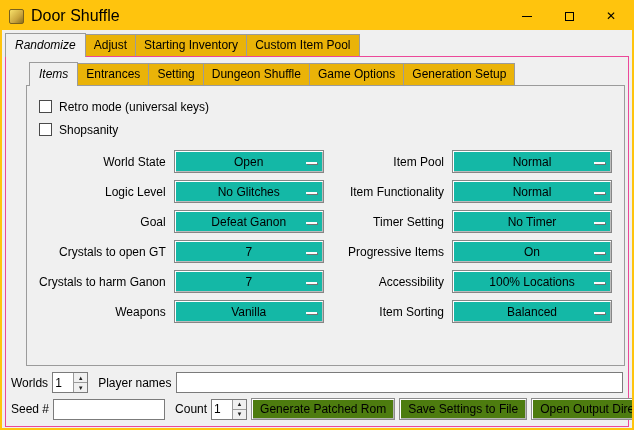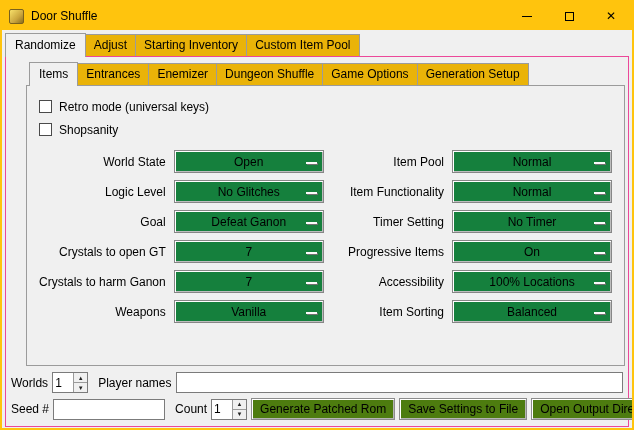--- a/index.html
+++ b/index.html
@@ -12,39 +12,39 @@
   
   .titlebar {
     height:28px; background:#ffc40d; display:flex; align-items:center;
     padding-left:7px;
   }
   .app-icon {
     width:15px; height:15px; margin-right:7px; flex:0 0 auto;
     background:linear-gradient(135deg,#f7e06a 0%, #caa53d 60%, #8a6d1f 100%);
     border:1px solid #7a611c; border-radius:2px;
   }
-  .title-text { font-size:12px; color:#000; }
+  .title-text { font-size:16px; color:#000; }
   .win-controls { margin-left:auto; display:flex; height:100%; }
   .win-btn {
     width:42px; height:100%; display:flex; align-items:center; justify-content:center;
     cursor:default;
   }
   .glyph-min { width:10px; height:1px; background:#000; display:block; }
   .glyph-max { width:9px; height:9px; border:1px solid #000; display:block; }
   .glyph-close { font-size:12px; line-height:1; }
   
   .tabbar { display:flex; align-items:flex-end; padding-left:3px; position:relative; z-index:2; }
   .tabbar.outer { margin-top:3px; }
   .tab {
     border:1px solid #9b9b9b; border-bottom:none;
     background:#eab308; padding:3px 8px 4px 8px; white-space:nowrap;
     position:relative; margin-right:-1px;
   }
   .tab.selected {
-    background:#f0f0f0; padding:4px 9px 5px 9px; margin-bottom:-1px; z-index:3;
+    background:#f0f0f0; padding:4px 9px 5px 9px; margin-bottom:-1px; z-index:3;font-style:italic;
   }
   
   .randomize-pane {
     position:relative; margin:0 3px 3px 3px; height:371px;
     border:1px solid #ec4899; background:#f0f0f0;
   }
   .inner-notebook { margin:5px 3px 0 20px; }
   .items-pane {
     border:1px solid #9b9b9b; background:#f0f0f0;
     height:281px; padding:9px 10px 0 12px; position:relative; z-index:1;
@@ -54,21 +54,21 @@
   .checkbox { width:13px; height:13px; background:#fff; border:1px solid #4a4a4a; flex:0 0 auto; }
   
   .settings-grid {
     display:grid;
     grid-template-columns: minmax(max-content,1fr) 150px minmax(max-content,1fr) 160px;
     column-gap:8px; row-gap:7px; align-items:center;
     margin-top:9px; padding-right:2px;
   }
   .lbl { text-align:right; white-space:nowrap; }
   .dd {
-    position:relative; height:23px; background:#15803d;
+    position:relative; height:23px; background:#14b8a6;
     border:1px solid #868686;
     box-shadow: inset 1px 1px 0 #ffffff, inset -1px -1px 0 #bdbdbd;
     display:flex; align-items:center; justify-content:center;
   }
   .dd-val { white-space:nowrap; }
   .dd-ind {
     position:absolute; right:6px; top:11px;
     width:11px; height:2px; background:#fafafa;
     box-shadow:1px 1px 0 #6f6f6f;
   }
@@ -129,21 +129,21 @@
     <span class="tab">Custom Item Pool</span>
   </div>
 
   <div class="randomize-pane">
 
     <div class="inner-notebook">
 
       <div class="tabbar">
         <span class="tab selected">Items</span>
         <span class="tab">Entrances</span>
-        <span class="tab">Enemizer</span>
+        <span class="tab">Setting</span>
         <span class="tab">Dungeon Shuffle</span>
         <span class="tab">Game Options</span>
         <span class="tab">Generation Setup</span>
       </div>
 
       <div class="items-pane">
 
         <div class="cb-row">
           <span class="checkbox"></span>
           <span class="lbl-inline">Retro mode (universal keys)</span>

